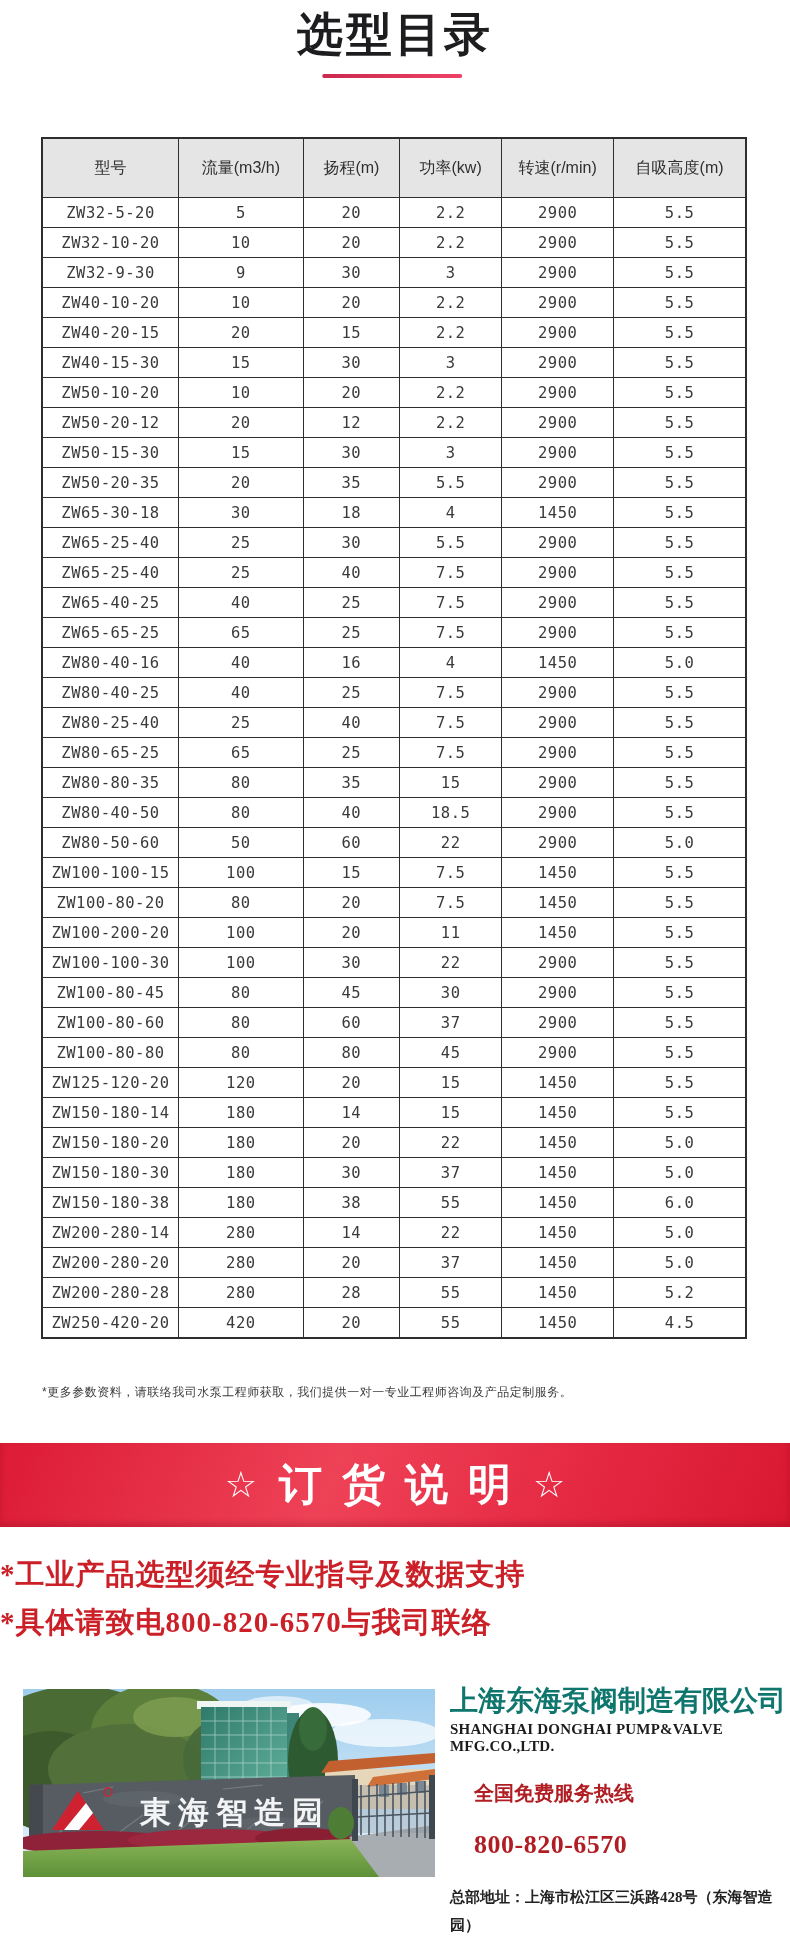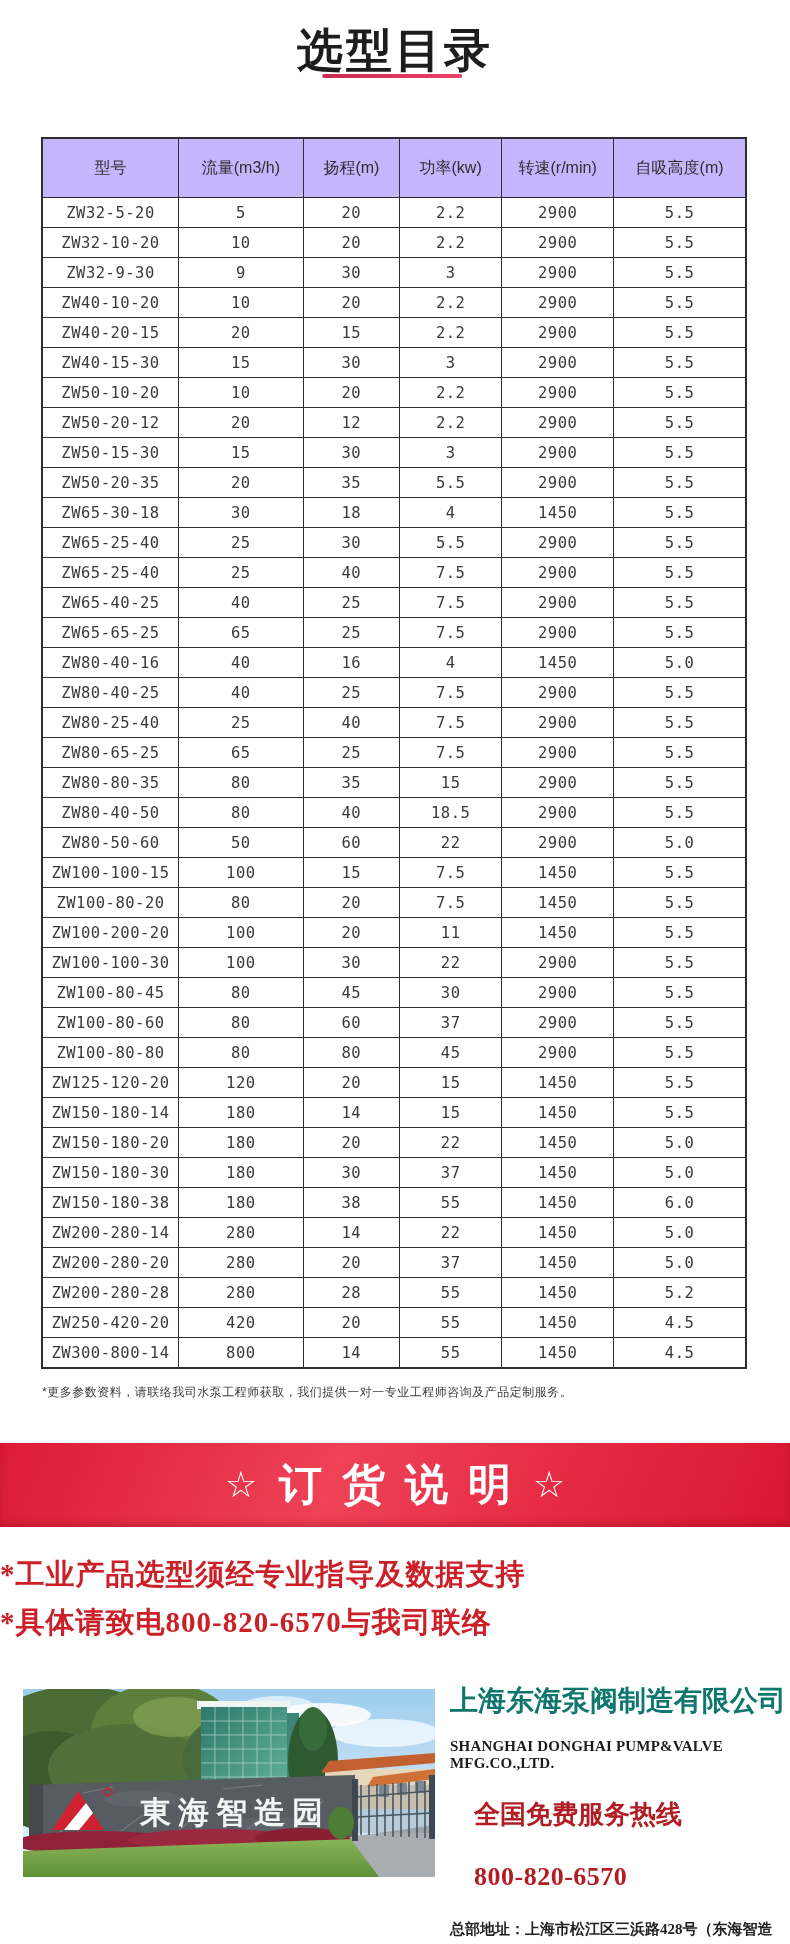--- a/index.html
+++ b/index.html
@@ -1,31 +1,31 @@
 <!DOCTYPE html>
 <html><head>
 <meta charset="utf-8">
 <style>
   html,body{margin:0;padding:0;background:#fff;}
   #page{position:relative;width:790px;height:1944px;background:#ffffff;overflow:hidden;
         font-family:"Liberation Sans",sans-serif;}
 
   
-  .title{position:absolute;top:20px;left:0;width:100%;text-align:center;
+  .title{position:absolute;top:4px;left:0;width:100%;text-align:center;
          font-size:46px;font-weight:800;color:#1d1d1f;letter-spacing:3px;}
   .title-underline{position:absolute;top:74px;left:50%;transform:translateX(-52%);
          width:140px;height:4px;border-radius:2px;
          background:linear-gradient(to right,#c92a4e,#ef4166);}
 
   
   .table-wrap{position:absolute;left:41px;top:137px;width:706px;}
   table.spec{width:100%;border-collapse:collapse;table-layout:fixed;
              border:2px solid #2e2e2e;}
   table.spec th{height:56px;font-size:16px;font-weight:normal;color:#2f2f2f;
-             border:1.5px solid #2e2e2e;background:#c4b5fd;
+             border:1.5px solid #2e2e2e;background:#e5e5e5;
              font-family:"Liberation Sans",sans-serif;}
   table.spec td{height:27px;text-align:center;font-size:15.5px;color:#3a3a3a;
              border:1.5px solid #2e2e2e;background:#fff;
              font-family:"DejaVu Sans Mono",monospace;letter-spacing:0.5px;}
   col.c0{width:19.4%} col.c1{width:17.7%} col.c2{width:13.7%}
   col.c3{width:14.5%} col.c4{width:15.9%} col.c5{width:18.8%}
 
   
   .footnote{position:absolute;left:42px;top:1384px;width:710px;
             font-size:12px;color:#3a3a3a;letter-spacing:0.5px;}
@@ -45,24 +45,24 @@
          color:#cb2028;font-size:29px;line-height:48px;letter-spacing:1px;}
 
   
   .photo{position:absolute;left:23px;top:1689px;width:412px;height:188px;display:block;}
 
   
   .company{position:absolute;left:450px;top:1684px;width:340px;}
   .company-name{font-size:28px;font-weight:900;color:#0f766e;letter-spacing:0;
                 line-height:34px;}
   .company-name-en{font-family:"Liberation Serif",serif;font-weight:bold;
-                font-size:15px;color:#1c1c1c;margin-top:20px;letter-spacing:0.2px;}
+                font-size:15px;color:#1c1c1c;margin-top:3px;letter-spacing:0.2px;}
   .hotline{margin-top:7px;color:#b01d23;font-family:"Liberation Serif",serif;
            font-weight:bold;white-space:pre;}
-  .hotline .hl-label{font-size:26px;}
+  .hotline .hl-label{font-size:20px;}
   .hotline .hl-number{font-size:26px;letter-spacing:0.5px;}
   .company-details{margin-top:6px;font-family:"Liberation Serif",serif;
            font-weight:bold;font-size:15px;color:#222;line-height:27.5px;
            white-space:pre-wrap;}
 </style>
 </head>
 <body>
 
 <div id="page">
 
@@ -383,28 +383,20 @@
             <td>280</td>
             <td>28</td>
             <td>55</td>
             <td>1450</td>
             <td>5.2</td>
           </tr>
           <tr>
             <td>ZW250-420-20</td>
             <td>420</td>
             <td>20</td>
-            <td>55</td>
-            <td>1450</td>
-            <td>4.5</td>
-          </tr>
-          <tr>
-            <td>ZW300-800-14</td>
-            <td>800</td>
-            <td>14</td>
             <td>55</td>
             <td>1450</td>
             <td>4.5</td>
           </tr>
         </tbody>
     </table>
   </div>
 
   <div class="footnote">*更多参数资料，请联络我司水泵工程师获取，我们提供一对一专业工程师咨询及产品定制服务。</div>
 

